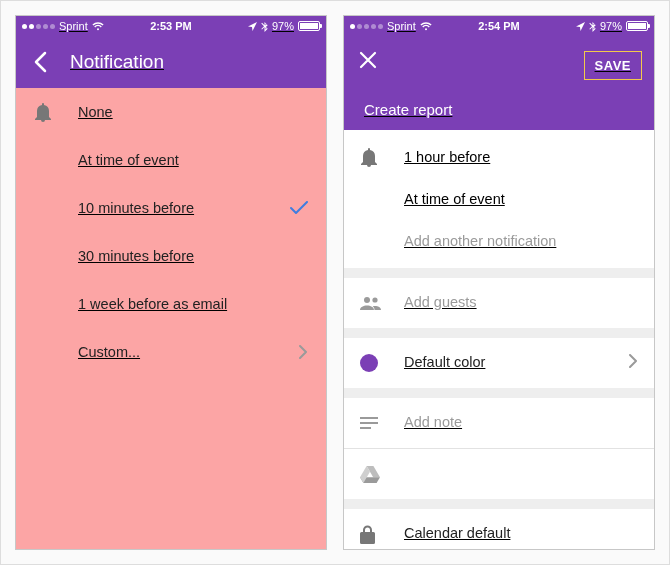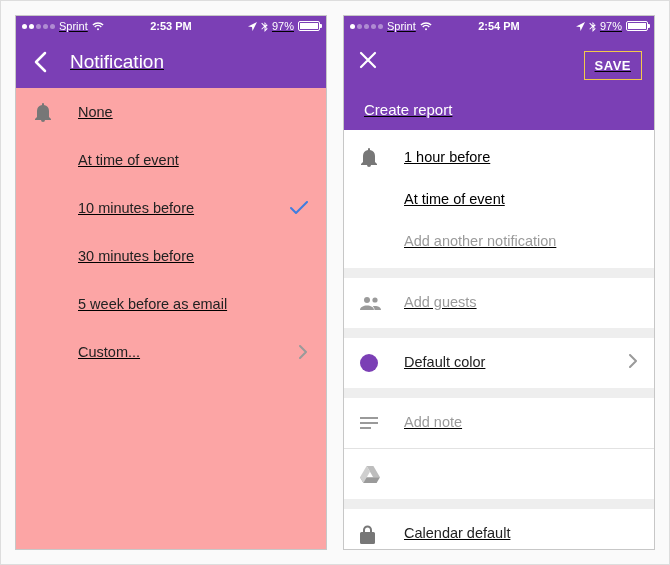--- a/index.html
+++ b/index.html
@@ -156,21 +156,21 @@
             </svg>
         </span>
       </div>
       <div class="nrow">
         <span class="icon-slot"></span>
         <span class="label">30 minutes before</span>
         <span class="tail"></span>
       </div>
       <div class="nrow">
         <span class="icon-slot"></span>
-        <span class="label">5 week before as email</span>
+        <span class="label">1 week before as email</span>
         <span class="tail"></span>
       </div>
       <div class="nrow">
         <span class="icon-slot"></span>
         <span class="label">Custom...</span>
         <span class="tail chev">
           <svg width="9" height="14" viewBox="0 0 9 14">
               <path d="M1 1l6 6-6 6" stroke="#9a9a9a" stroke-width="2" fill="none" stroke-linecap="round" stroke-linejoin="round"></path>
             </svg>
         </span>

